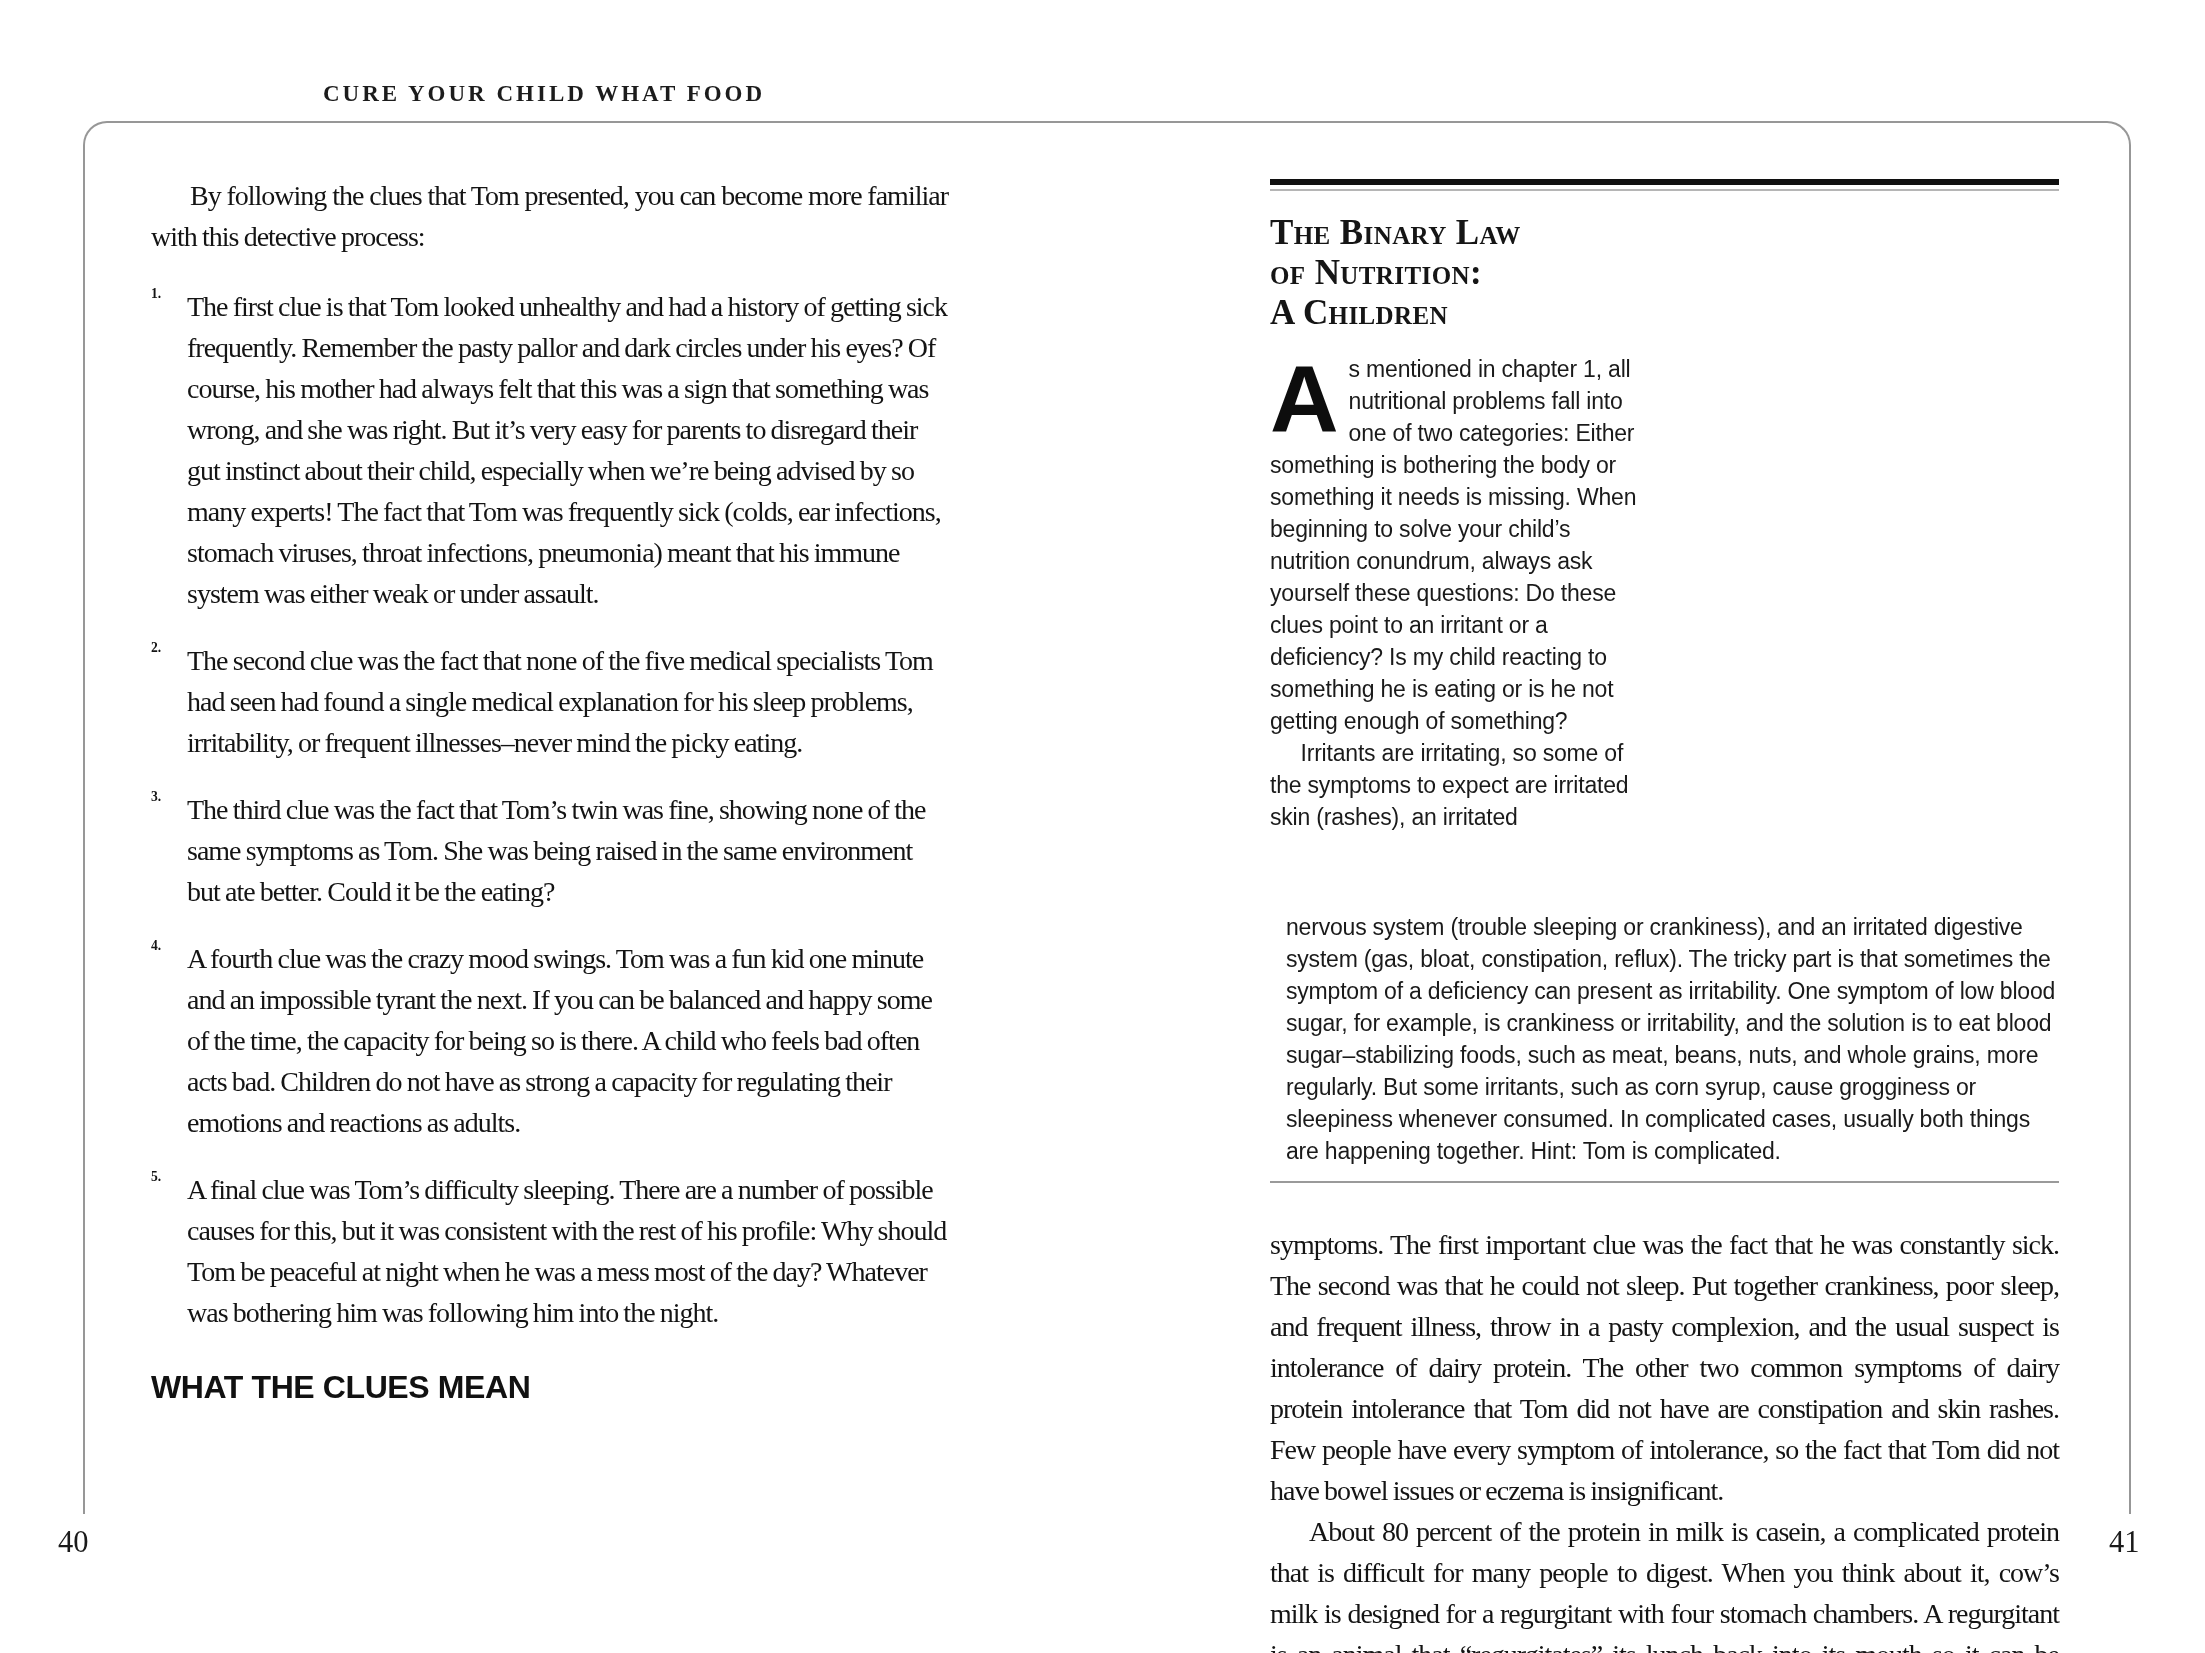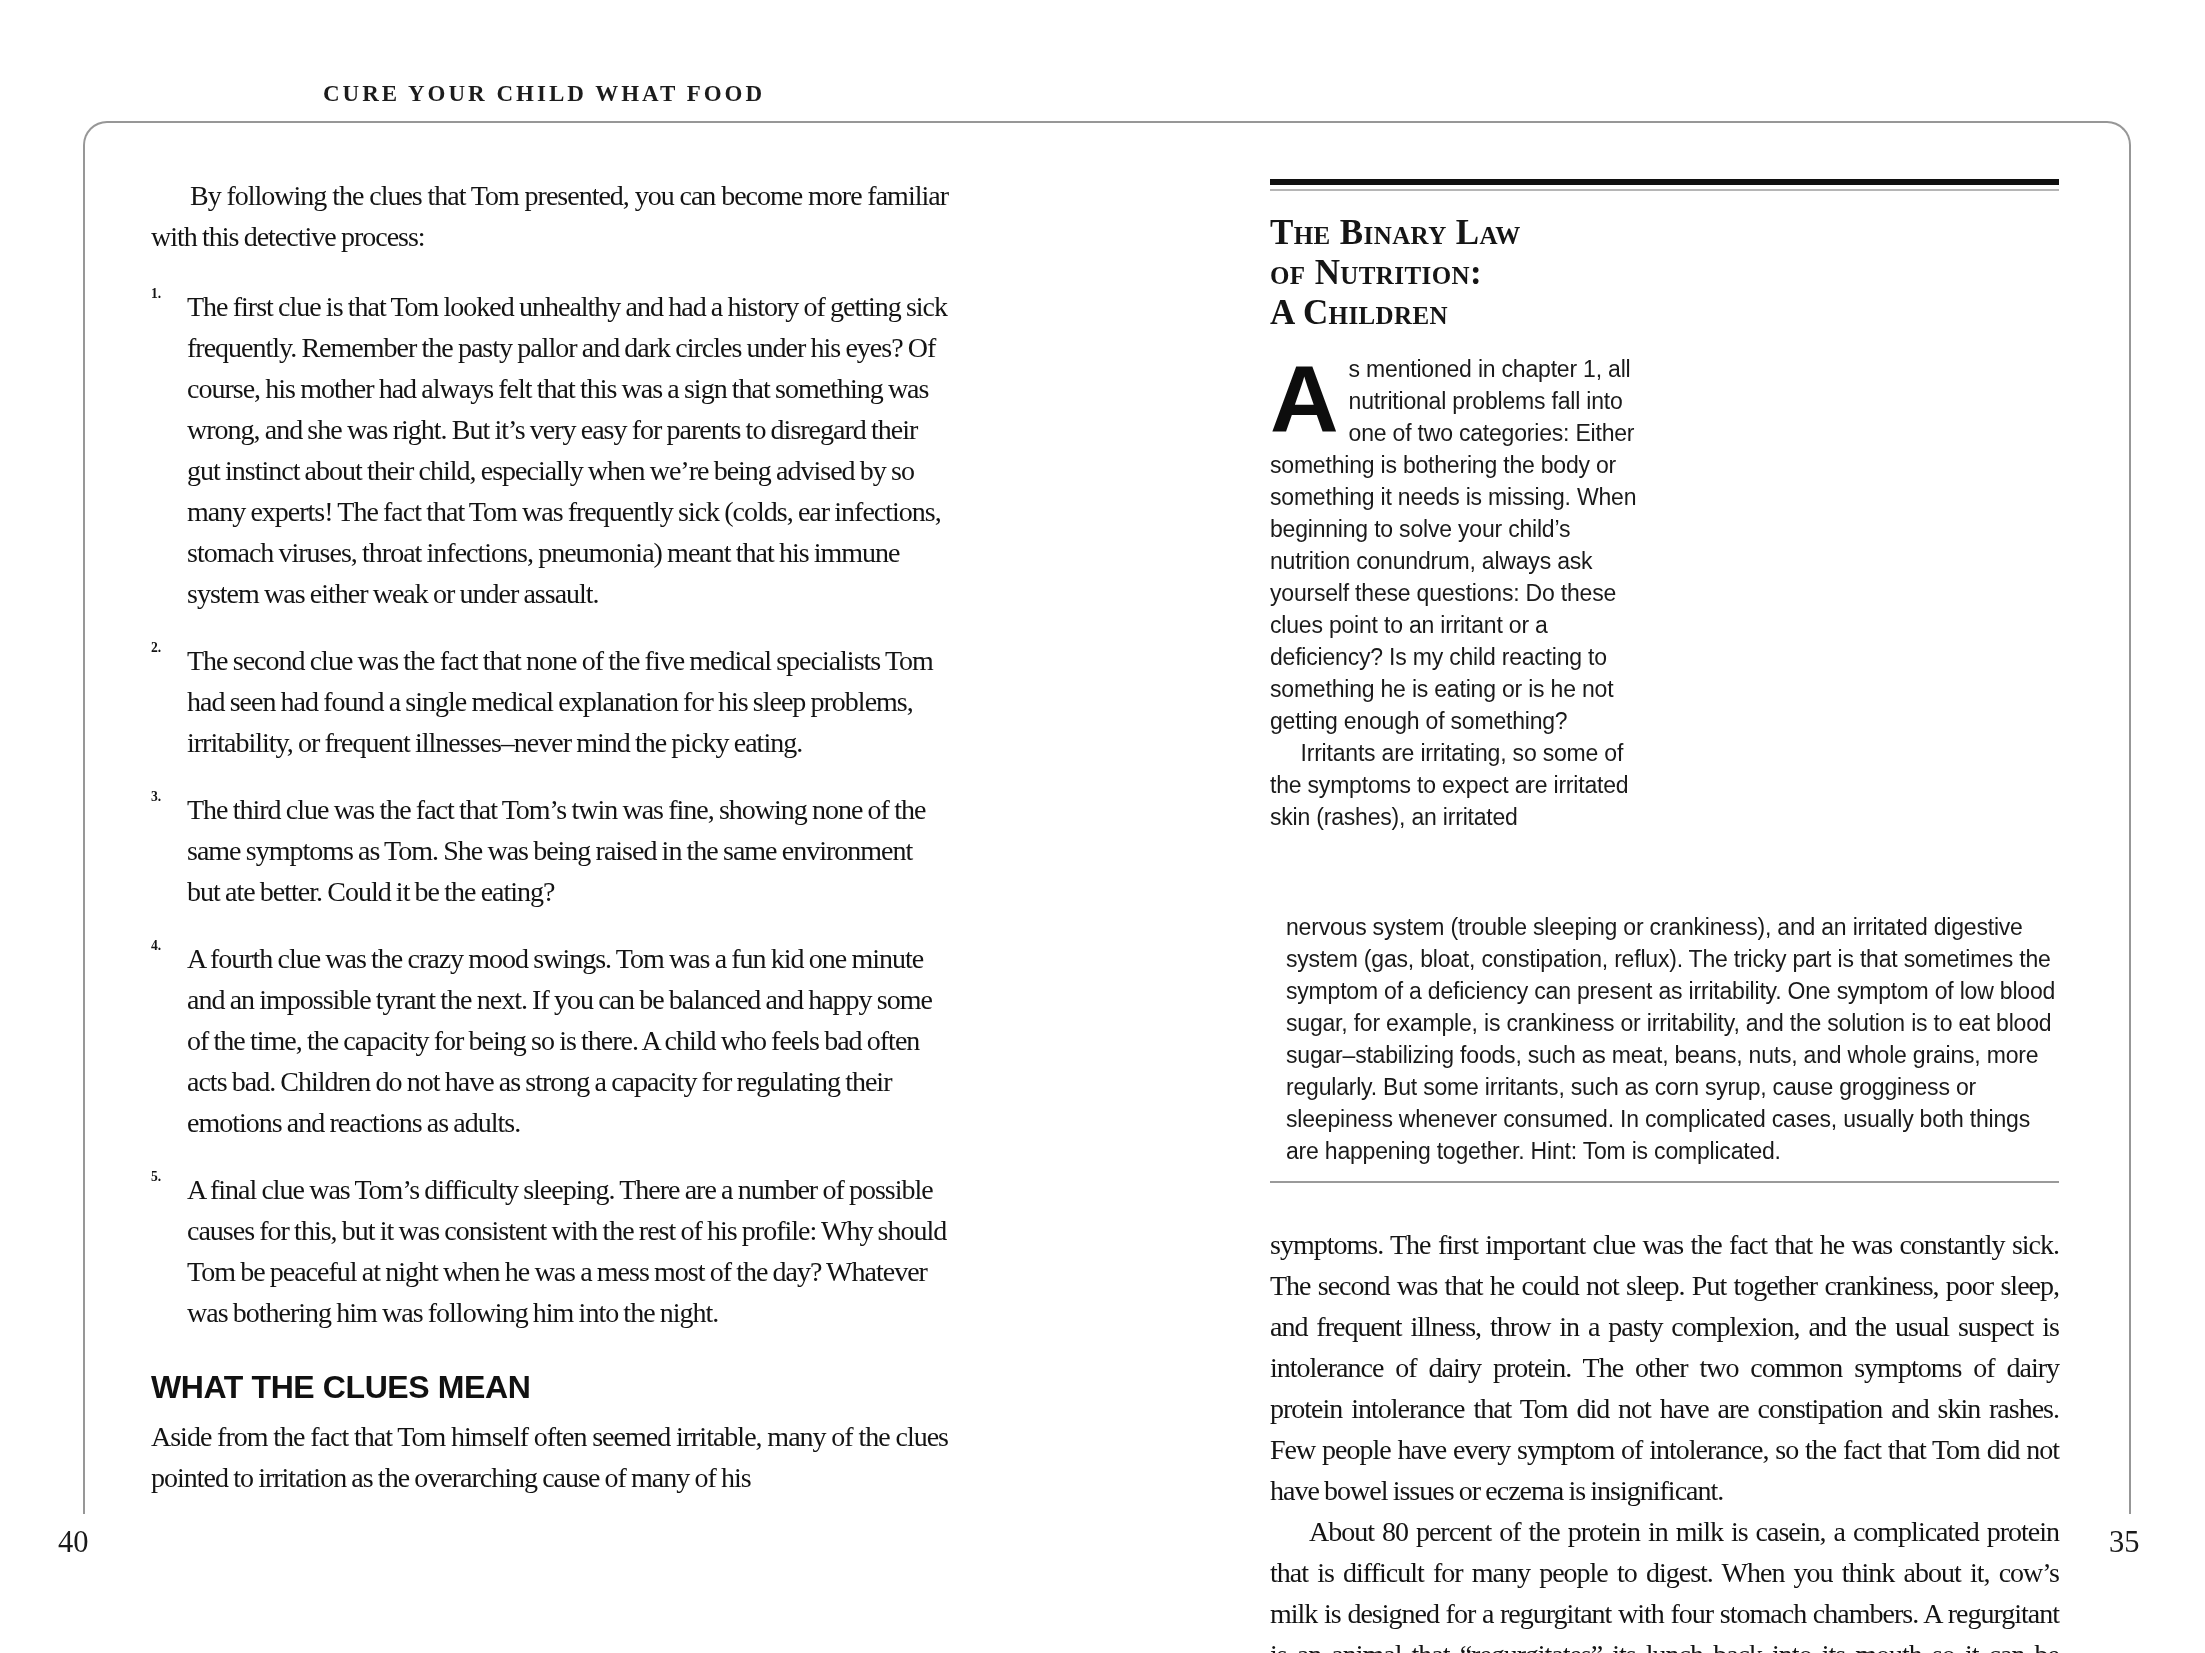--- a/index.html
+++ b/index.html
@@ -143,21 +143,20 @@
         <span class="num">4.</span>
         <span class="body-text">A fourth clue was the crazy mood swings. Tom was a fun kid one minute and an impossible tyrant the next. If you can be balanced and happy some of the time, the capacity for being so is there. A child who feels bad often acts bad. Children do not have as strong a capacity for regulating their emotions and reactions as adults.</span>
       </li>
       <li>
         <span class="num">5.</span>
         <span class="body-text">A final clue was Tom’s difficulty sleeping. There are a number of possible causes for this, but it was consistent with the rest of his profile: Why should Tom be peaceful at night when he was a mess most of the day? Whatever was bothering him was following him into the night.</span>
       </li>
     </ol>
 
     <h2 class="section-heading">WHAT THE CLUES MEAN</h2>
-    <p class="body-text">Aside from the fact that Tom himself often seemed irritable, many of the clues pointed to irritation as the overarching cause of many of his</p>
   </div>
 
   <div class="page-number pn-left">40</div>
 
   <div class="page-right">
 
     <div class="sidebar">
       <div class="rule-thick"></div>
       <div class="rule-thin"></div>
 
@@ -182,16 +181,16 @@
         </div>
       </div>
 
       <div class="rule-bottom"></div>
     </div>
 
     <p class="body-text para1">symptoms. The first important clue was the fact that he was constantly sick. The second was that he could not sleep. Put together crankiness, poor sleep, and frequent illness, throw in a pasty complexion, and the usual suspect is intolerance of dairy protein. The other two common symptoms of dairy protein intolerance that Tom did not have are constipation and skin rashes. Few people have every symptom of intolerance, so the fact that Tom did not have bowel issues or eczema is insignificant.</p>
     <p class="body-text indent">About 80 percent of the protein in milk is casein, a complicated protein that is difficult for many people to digest. When you think about it, cow’s milk is designed for a regurgitant with four stomach chambers. A regurgitant is an animal that “regurgitates” its lunch back into its mouth so it can be rechewed and then swallowed into another chamber. It is a great digestive trick for cows (and possibly some of the thinner movie stars), but most of us cannot do this. Instead, the response to this complicated protein in those who cannot tolerate it is irritation. The body tries to soothe the assault by producing mucus.</p>
   </div>
 
-  <div class="page-number pn-right">35</div>
+  <div class="page-number pn-right">41</div>
 
 </div>
 
 
 </body></html>

